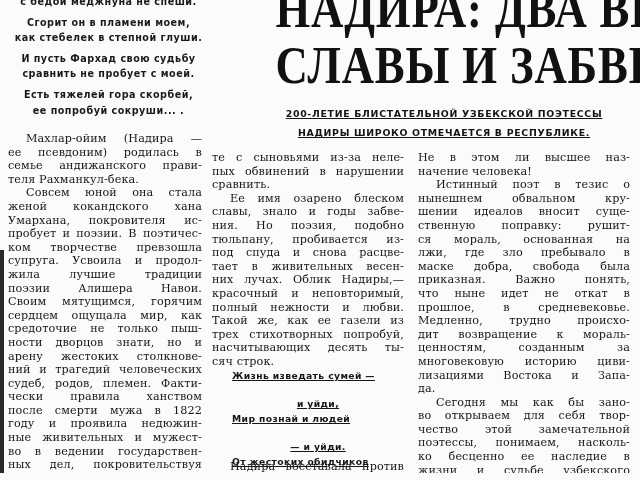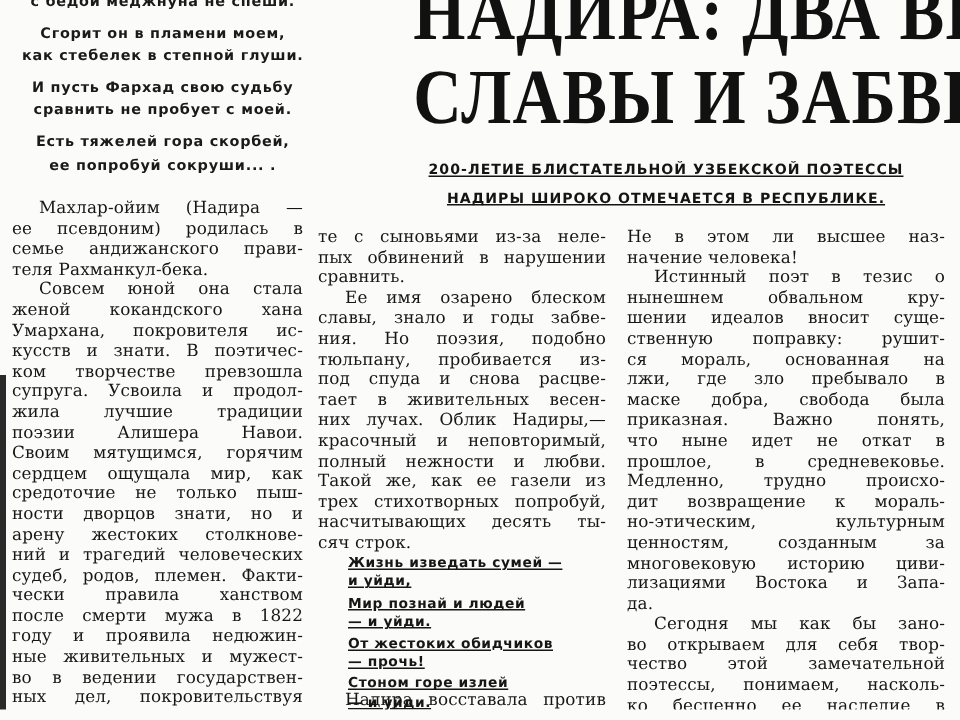--- a/index.html
+++ b/index.html
@@ -61,21 +61,21 @@
 
     .poem-mid {
       position: absolute; left: 232px; top: 370px; width: 172px;
       font-family: "DejaVu Sans", sans-serif; font-weight: bold;
       font-size: 9.2px; line-height: 12.4px; letter-spacing: 0.4px;
       color: #161616;
       text-decoration: underline;
     }
     .poem-mid .pair { margin-bottom: 2px; }
     .poem-mid .a { display: block; white-space: nowrap; }
-    .poem-mid .b { display: block; white-space: nowrap; text-align: left; }
+    .poem-mid .b { display: block; white-space: nowrap; text-align: center; margin-top: 16px; }
 
     .col-2b { left: 212px; top: 460px; width: 192px; }
   </style>
 </head>
 <body>
 
 <div class="page">
   <div class="left-edge-bar"></div>
 
   <div class="poem-top">
@@ -106,21 +106,21 @@
   </div>
 
   <div class="col col-1">
     <span class="line indent">Махлар-ойим (Надира —</span>
     <span class="line">ее псевдоним) родилась в</span>
     <span class="line">семье андижанского прави-</span>
     <span class="line last">теля Рахманкул-бека.</span>
     <span class="line indent">Совсем юной она стала</span>
     <span class="line">женой кокандского хана</span>
     <span class="line">Умархана, покровителя ис-</span>
-    <span class="line">кусств и знати. В поэтичес-</span>
+    <span class="line">пробует и поэзии. В поэтичес-</span>
     <span class="line">ком творчестве превзошла</span>
     <span class="line">супруга. Усвоила и продол-</span>
     <span class="line">жила лучшие традиции</span>
     <span class="line">поэзии Алишера Навои.</span>
     <span class="line">Своим мятущимся, горячим</span>
     <span class="line">сердцем ощущала мир, как</span>
     <span class="line">средоточие не только пыш-</span>
     <span class="line">ности дворцов знати, но и</span>
     <span class="line">арену жестоких столкнове-</span>
     <span class="line">ний и трагедий человеческих</span>
@@ -185,21 +185,20 @@
     <span class="line">шении идеалов вносит суще-</span>
     <span class="line">ственную поправку: рушит-</span>
     <span class="line">ся мораль, основанная на</span>
     <span class="line">лжи, где зло пребывало в</span>
     <span class="line">маске добра, свобода была</span>
     <span class="line">приказная. Важно понять,</span>
     <span class="line">что ныне идет не откат в</span>
     <span class="line">прошлое, в средневековье.</span>
     <span class="line">Медленно, трудно происхо-</span>
     <span class="line">дит возвращение к мораль-</span>
-    <span class="line">но-этическим, культурным</span>
     <span class="line">ценностям, созданным за</span>
     <span class="line">многовековую историю циви-</span>
     <span class="line">лизациями Востока и Запа-</span>
     <span class="line last">да.</span>
     <span class="line indent">Сегодня мы как бы зано-</span>
     <span class="line">во открываем для себя твор-</span>
     <span class="line">чество этой замечательной</span>
     <span class="line">поэтессы, понимаем, насколь-</span>
     <span class="line">ко бесценно ее наследие в</span>
     <span class="line">жизни и судьбе узбекского</span>

